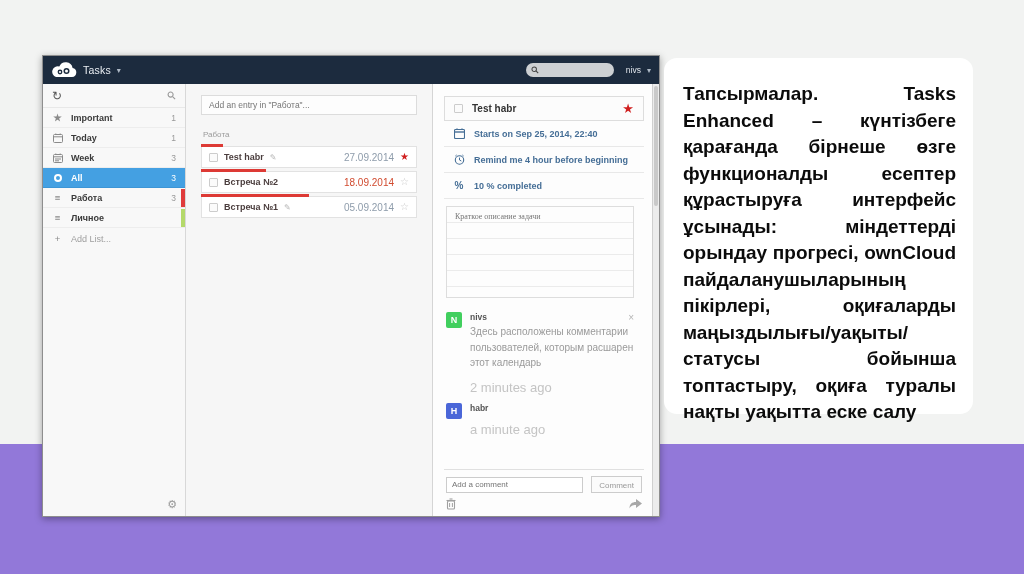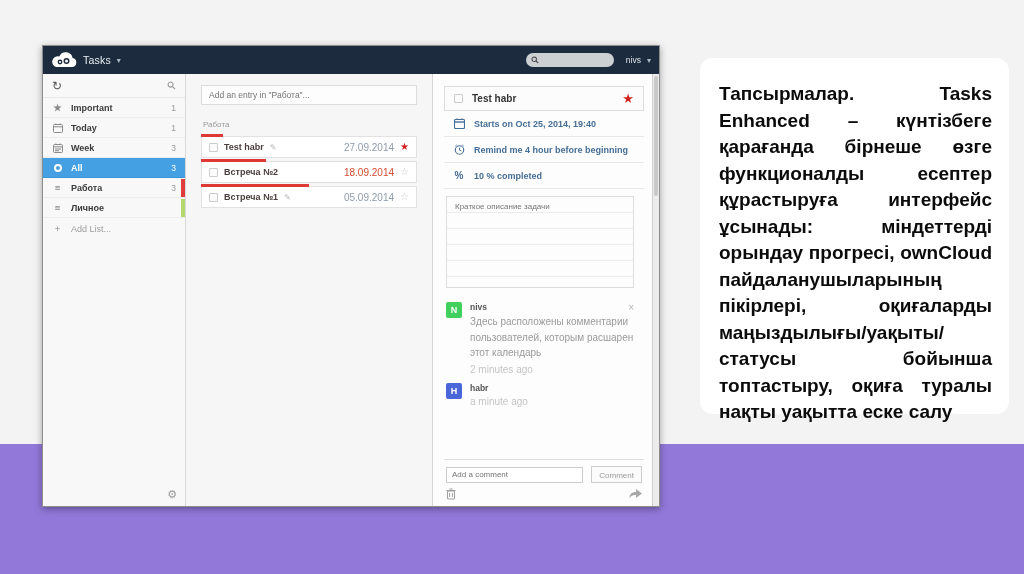--- a/index.html
+++ b/index.html
@@ -6,21 +6,21 @@
   html,body { width:1024px; height:574px; }
   body {
     position:relative; background:#f2f3f2; overflow:hidden;
     font-family:"Liberation Sans", sans-serif;
   }
   
   .purple-band { position:absolute; left:0; top:444px; width:1024px; height:130px; background:#9278d9; }
 
   
   .window {
-    position:absolute; left:42px; top:45px; width:618px; height:462px;
+    position:absolute; left:42px; top:55px; width:618px; height:462px;
     background:#fff; border:1px solid #8e8e8e; box-shadow:0 2px 7px rgba(0,0,0,.35);
     display:flex; flex-direction:column;
   }
   .topbar { height:28px; background:#1c2b3e; display:flex; align-items:center; padding:0 8px; gap:6px; flex:0 0 auto; }
   .logo { display:flex; align-items:center; }
   .app-title { color:#e9edf2; font-size:10.5px; letter-spacing:.2px; }
   .tb-caret { color:#aeb9c6; font-size:8px; }
   .tb-spacer { flex:1; }
   .search-pill { width:88px; height:14px; border-radius:8px; background:#cdd0d3; display:flex; align-items:center; padding:0 5px; gap:3px; }
   .search-pill input { border:none; background:transparent; outline:none; width:100%; font-size:8px; color:#333; font-family:inherit; }
@@ -58,46 +58,46 @@
   .task-star { font-size:10px; color:#c9c9c9; line-height:1; }
   .task-star.on { color:#d01f1f; }
 
   
   .right { flex:1; background:#fdfdfd; display:flex; flex-direction:column; padding:12px 8px 0 11px; min-width:0; }
   .detail-header { height:25px; border:1px solid #ddd; background:#fcfcfc; display:flex; align-items:center; padding:0 9px; gap:9px; flex:0 0 auto; }
   .detail-title { font-weight:bold; font-size:10px; color:#333; }
   .header-star { margin-left:auto; color:#d01f1f; font-size:13px; line-height:1; }
   .detail-row { height:26px; display:flex; align-items:center; gap:9px; padding:0 9px; border-bottom:1px solid #e8e8e8; color:#456e96; font-weight:bold; font-size:9px; flex:0 0 auto; }
   .detail-ic { width:12px; display:flex; justify-content:center; font-size:10px; }
-  .notes { margin:7px 10px 0 2px; height:92px; border:1px solid #ddd; flex:0 0 auto; }
+  .notes { margin:7px 10px 0 2px; height:92px; border:1px solid #ddd; flex:0 0 auto;font-family:Liberation Serif, serif; }
   .notes textarea {
     width:100%; height:100%; border:none; resize:none; outline:none; font-family:inherit;
     font-size:8px; color:#888; padding:5px 8px;
     background:repeating-linear-gradient(to bottom, #fdfdfd 0px, #fdfdfd 15px, #ebebeb 15px, #ebebeb 16px);
   }
   .comments { flex:1; margin-top:11px; overflow:hidden; padding:0 2px; }
   .comment { display:flex; gap:8px; padding:3px 0 5px 0; position:relative; }
   .avatar { width:16px; height:16px; border-radius:2px; color:#fff; font-size:9px; font-weight:bold; display:flex; align-items:center; justify-content:center; flex:0 0 auto; }
   .avatar.green { background:#41cf5e; }
   .avatar.blue { background:#4a66d8; }
   .comment-body { width:172px; }
   .comment-name { font-weight:bold; color:#555; font-size:8.5px; margin-bottom:2px; }
   .comment-text { font-size:10px; color:#9a9a9a; line-height:1.55; }
-  .comment-time { color:#c4c4c4; font-size:10px; margin-top:3px; }
+  .comment-time { color:#c4c4c4; font-size:13px; margin-top:9px; }
   .comment-close { position:absolute; right:8px; top:3px; color:#b5b5b5; font-size:10px; }
   .right-footer { border-top:1px solid #e0e0e0; padding:6px 2px 0 2px; display:flex; gap:8px; align-items:center; flex:0 0 auto; }
   .add-comment { flex:1; height:16px; border:1px solid #ccc; font-size:8px; padding:0 5px; color:#666; background:#fff; font-family:inherit; outline:none; }
   .comment-btn { height:17px; font-size:8px; color:#999; background:#fbfbfb; border:1px solid #ccc; padding:4px 7px; font-family:inherit; }
   .right-actions { display:flex; justify-content:space-between; align-items:center; padding:5px 2px 6px 2px; flex:0 0 auto; }
 
   .scrollbar { width:7px; background:#ececec; border-left:1px solid #cfcfcf; flex:0 0 auto; position:relative; }
   .scroll-thumb { position:absolute; left:1px; top:2px; width:4px; height:120px; background:#c9c9c9; border-radius:2px; }
 
   
-  .text-card { position:absolute; left:700px; top:58px; width:309px; }
+  .text-card { position:absolute; left:664px; top:58px; width:309px; }
   .card-bg { position:absolute; left:0; top:0; width:309px; height:356px; background:#fff; border-radius:13px; }
   .card-text {
     position:relative; padding:23px 17px 0 19px;
     font-size:19px; line-height:26.5px; font-weight:bold; color:#0b0b0b;
     text-align:justify; overflow-wrap:break-word; word-break:break-word;
   }
   svg { display:block; }
 </style>
 </head>
 <body>
@@ -254,21 +254,21 @@
 
       <div class="detail-row">
         <span class="detail-ic">
           <svg width="11" height="11" viewBox="0 0 11 11">
               <rect x="0.5" y="1.5" width="10" height="9" rx="1" fill="none" stroke="#456e96" stroke-width="1.1"></rect>
               <line x1="0.5" y1="4" x2="10.5" y2="4" stroke="#456e96" stroke-width="1.4"></line>
               <line x1="3" y1="0.3" x2="3" y2="2" stroke="#456e96"></line>
               <line x1="8" y1="0.3" x2="8" y2="2" stroke="#456e96"></line>
             </svg>
         </span>
-        <span>Starts on Oct 25, 2014, 19:40</span>
+        <span>Starts on Sep 25, 2014, 22:40</span>
       </div>
       <div class="detail-row">
         <span class="detail-ic">
           <svg width="11" height="11" viewBox="0 0 11 11">
               <circle cx="5.5" cy="6" r="4.2" fill="none" stroke="#456e96" stroke-width="1.1"></circle>
               <polyline points="5.5,3.6 5.5,6 7.3,7" fill="none" stroke="#456e96" stroke-width="1"></polyline>
               <line x1="1.4" y1="2" x2="2.6" y2="1" stroke="#456e96"></line>
               <line x1="9.6" y1="2" x2="8.4" y2="1" stroke="#456e96"></line>
             </svg>
         </span>

